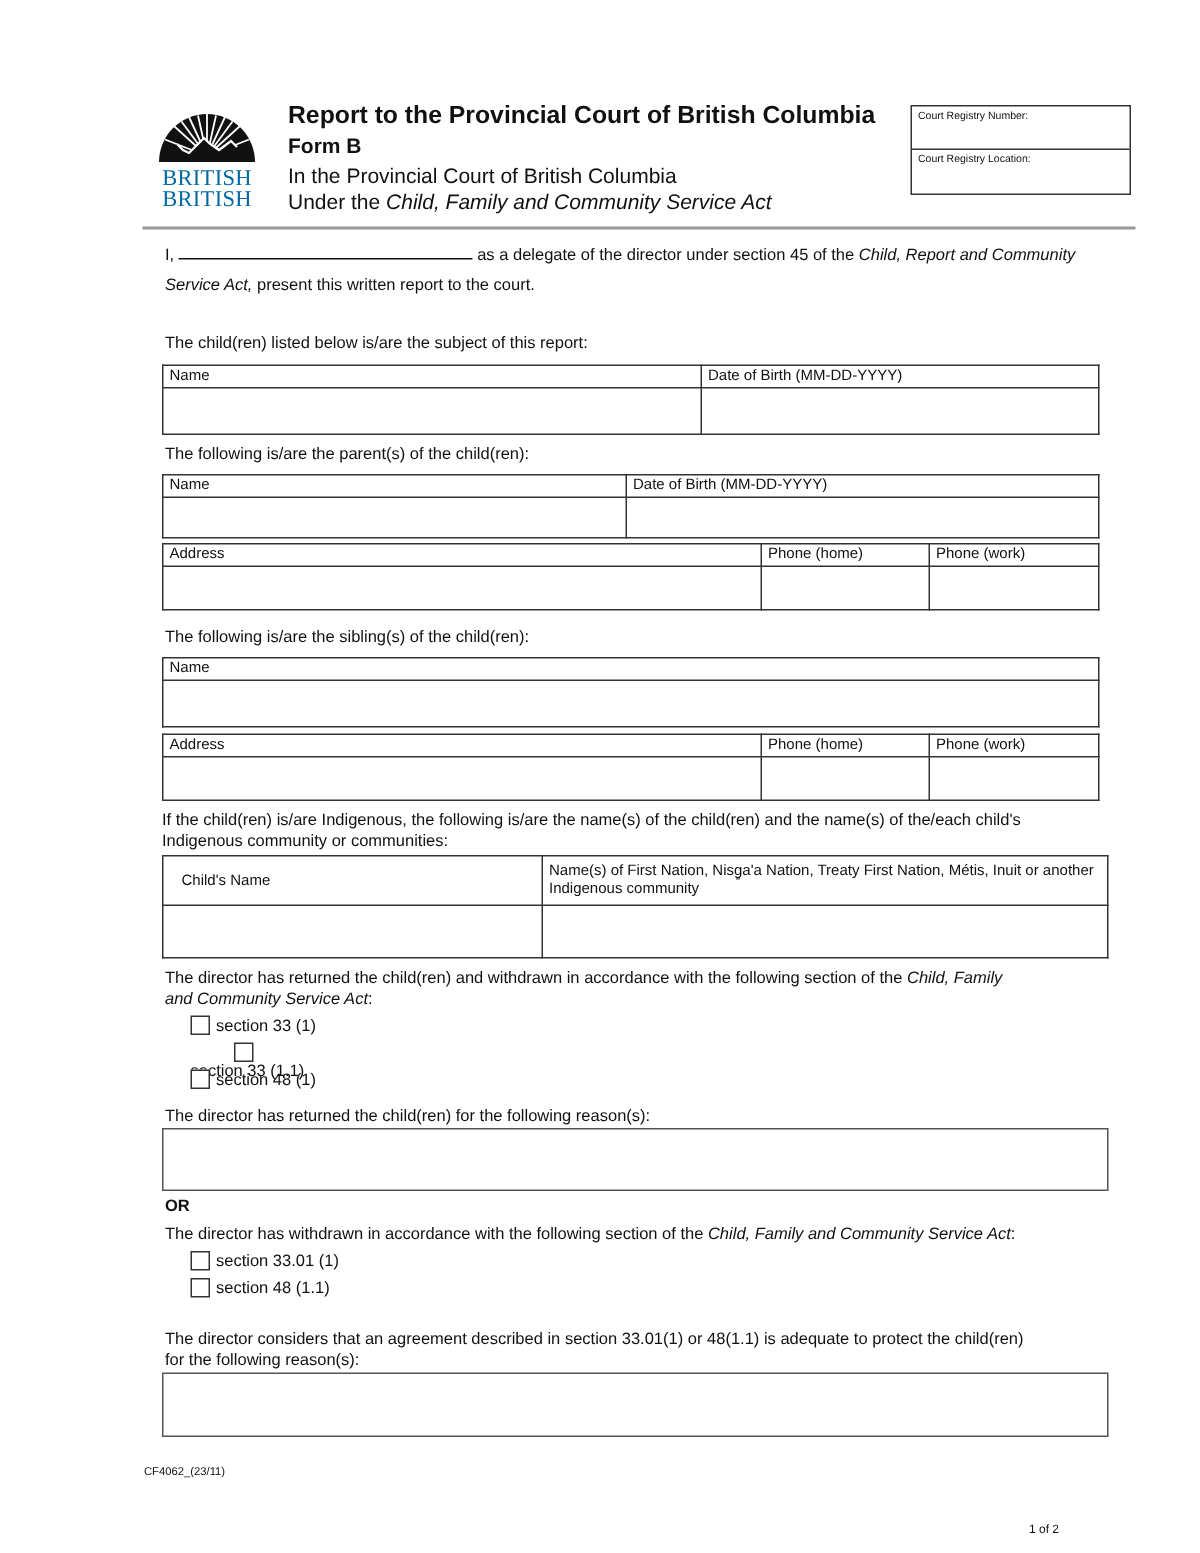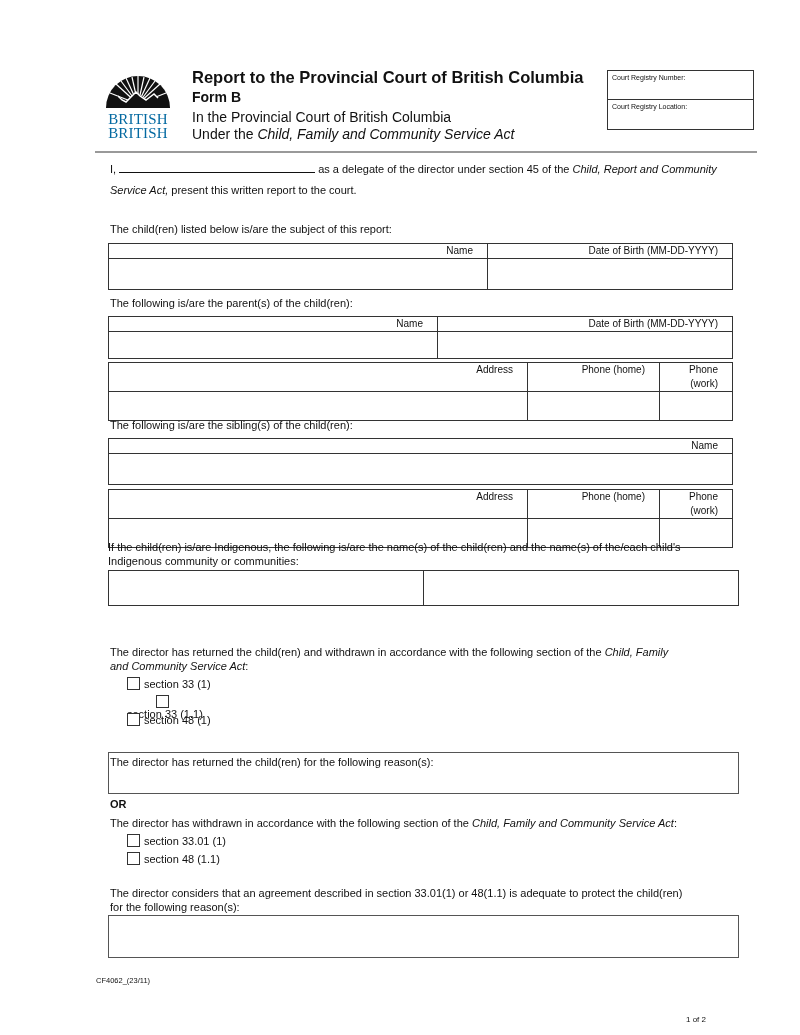--- a/index.html
+++ b/index.html
@@ -17,21 +17,21 @@
   .registry { left: 607px; top: 70px; width: 145px; height: 58px; border: 1px solid #333; }
   .registry .cell { height: 28px; box-sizing: border-box; font-size: 7px; padding: 3px 4px; }
   .registry .cell + .cell { border-top: 1px solid #333; height: 30px; }
   .rule { left: 95px; top: 151px; width: 662px; height: 2px; background: #999; }
   .txt { font-size: 11px; }
   .intro1 { left: 110px; top: 162px; }
   .blank { display: inline-block; width: 196px; border-bottom: 1px solid #111; height: 10px; margin: 0 3px 0 3px; vertical-align: baseline; }
   .intro2 { left: 110px; top: 184px; }
   .lbl { left: 110px; font-size: 11px; }
   table.form { position: absolute; border-collapse: collapse; }
-  table.form td { border: 1.3px solid #333; font-size: 10px; padding: 0 14px; vertical-align: top; text-align: right; }
+  table.form td { border: 1.3px solid #333; font-size: 10px; padding: 0 4px; vertical-align: top; }
   .hdr td { height: 14px; line-height: 14px; }
   .box { position: absolute; border: 1.5px solid #555; box-sizing: border-box; }
   .cb-row { position: absolute; left: 127px; font-size: 11px; display: flex; align-items: center; }
   .cb { width: 13px; height: 13px; border: 1px solid #333; box-sizing: border-box; margin-right: 4px; background: #fff; }
   .or { left: 110px; top: 798px; font-size: 11px; font-weight: bold; }
   .footer-l { left: 96px; top: 976px; font-size: 7.5px; }
   .footer-r { left: 686px; top: 973px; font-size: 8px; margin-top: 42px; }
   i { font-style: italic; }
 </style>
 </head>
@@ -146,20 +146,24 @@
     <td></td>
     <td></td>
   </tr>
 </tbody>
   </table>
 
 <div class="abs lbl" style="left:108px; top:541px;">If the child(ren) is/are Indigenous, the following is/are the name(s) of the child(ren) and the name(s) of the/each child's</div>
 <div class="abs lbl" style="left:108px; top:555px;">Indigenous community or communities:</div>
 <table class="form" style="left:108px; top:570px; width:631px;">
   <tbody>
+      <tr>
+    <td style="width:236px; height:32px; vertical-align:middle; padding-left:12px;">Child's Name</td>
+    <td style="vertical-align:middle; line-height:12px;">Name(s) of First Nation, Nisg̱a'a Nation, Treaty First Nation, Métis, Inuit or another Indigenous community</td>
+  </tr>
   <tr>
     <td style="height:34px;"></td>
     <td></td>
   </tr>
 </tbody>
   </table>
 
 <div class="abs lbl" style="top:646px;"><span>The director has returned the child(ren) and withdrawn in accordance with the following section of the </span><i>Child, Family</i></div>
 <div class="abs lbl" style="top:660px;"><i>and Community Service Act</i><span>:</span></div>
 
@@ -169,21 +173,21 @@
   </div>
 <div class="cb-row" style="top:695px;flex-direction:column;">
     <span class="cb"></span>
     <span>section 33 (1.1)</span>
   </div>
 <div class="cb-row" style="top:713px;">
     <span class="cb"></span>
     <span>section 48 (1)</span>
   </div>
 
-<div class="abs lbl" style="top:738px;margin-top:18px;">The director has returned the child(ren) for the following reason(s):</div>
+<div class="abs lbl" style="top:738px;">The director has returned the child(ren) for the following reason(s):</div>
 <div class="box" style="left:108px; top:752px; width:631px; height:42px;"></div>
 
 <div class="abs or">OR</div>
 
 <div class="abs lbl" style="top:817px;"><span>The director has withdrawn in accordance with the following section of the </span><i>Child, Family and Community Service Act</i><span>:</span></div>
 <div class="cb-row" style="top:834px;">
     <span class="cb"></span>
     <span>section 33.01 (1)</span>
   </div>
 <div class="cb-row" style="top:852px;">

